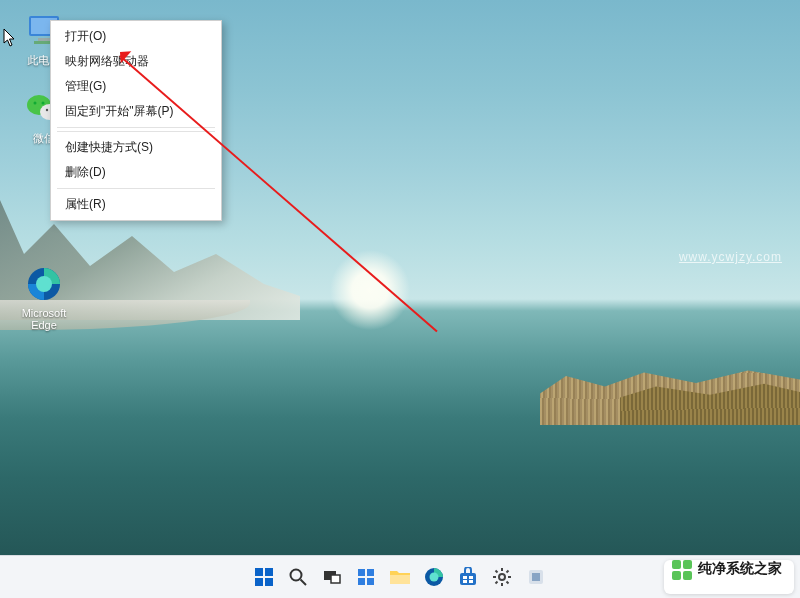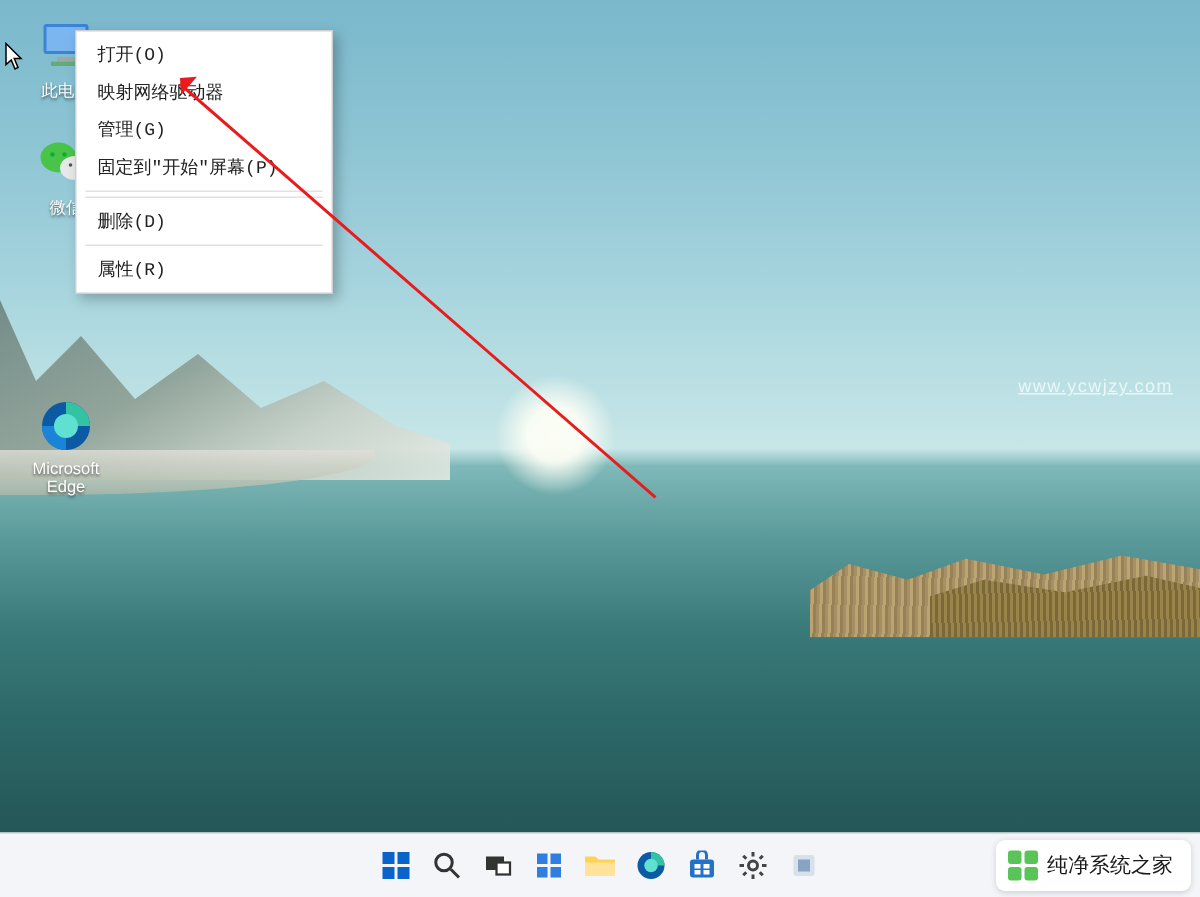--- a/index.html
+++ b/index.html
@@ -26,21 +26,21 @@
     background:repeating-linear-gradient(88deg,#7a6838 0 2px,#9a844a 2px 4px);
     clip-path:polygon(0 50%, 20% 30%, 50% 45%, 80% 25%, 100% 40%, 100% 100%, 0 100%);}
 
   
   .dicon{position:absolute;width:64px;text-align:center;color:#fff;font-size:11px;
     text-shadow:0 1px 2px rgba(0,0,0,.6);cursor:pointer;}
   .dicon .ic{width:40px;height:40px;margin:0 auto 3px auto;}
 
   
   .ctx{position:absolute;left:50px;top:20px;width:170px;background:#fff;border:1px solid #cfcfcf;
-    box-shadow:3px 3px 8px rgba(0,0,0,.25);font-size:12px;color:#222;padding:3px 0;font-family:Liberation Mono, monospace;}
+    box-shadow:3px 3px 8px rgba(0,0,0,.25);font-size:12px;color:#222;padding:3px 0;}
   .ctx .item{padding:4px 14px;white-space:nowrap;cursor:default;}
   .ctx .sep{height:1px;background:#e2e2e2;margin:3px 6px;}
 
   
   .arrow-line{position:absolute;left:120px;top:55px;width:420px;height:2px;background:#e81c1c;
     transform-origin:left center;transform:rotate(41deg);}
   .arrow-head{position:absolute;left:112px;top:44px;width:0;height:0;
     border:8px solid transparent;border-right-color:#e81c1c;transform:rotate(41deg);}
 
   
@@ -48,22 +48,22 @@
     letter-spacing:1px;text-decoration:underline;}
 
   
   .taskbar{position:absolute;left:0;bottom:0;width:100%;height:42px;background:#f3f5f8;
     border-top:1px solid #d8dce2;display:flex;align-items:center;justify-content:center;gap:8px;}
   .tbtn{width:26px;height:26px;display:flex;align-items:center;justify-content:center;
     border-radius:4px;cursor:pointer;}
 
   
   .brand{position:absolute;right:6px;bottom:4px;height:34px;padding:0 12px 0 8px;background:#fff;
-    border-radius:6px;box-shadow:0 1px 4px rgba(0,0,0,.15);display:flex;align-items:center;
-    font-size:14px;font-weight:400;color:#1a1a1a;gap:6px;}
+    border-radius:6px;box-shadow:0 1px 4px rgba(0,0,0,.15);display:flex;
+    font-size:14px;font-weight:700;color:#1a1a1a;gap:6px;}
   .brand .sq{width:20px;height:20px;display:grid;grid-template-columns:1fr 1fr;grid-template-rows:1fr 1fr;gap:2px;}
   .brand .sq span{background:#59c458;border-radius:2px;}
 
   .cursor{position:absolute;left:3px;top:28px;width:14px;height:20px;pointer-events:none;}
 </style>
 </head>
 <body>
 
 <div class="desktop">
   <div class="mountain"></div>
@@ -114,20 +114,21 @@
     <path d="M1 1 L1 15 L4.5 12 L7 18 L9 17 L6.5 11 L11 11 Z" fill="#fff" stroke="#000" stroke-width="1"></path>
   </svg>
 
   <div class="ctx">
     <div class="item">打开(O)</div>
     <div class="item">映射网络驱动器</div>
     <div class="item">管理(G)</div>
     <div class="item">固定到"开始"屏幕(P)</div>
     <div class="sep"></div>
     <div class="sep"></div>
+    <div class="item">创建快捷方式(S)</div>
     <div class="item">删除(D)</div>
     <div class="sep"></div>
     <div class="item">属性(R)</div>
   </div>
 
   <div class="arrow-line"></div>
   <div class="arrow-head"></div>
 
   <div class="wm">www.ycwjzy.com</div>
 

